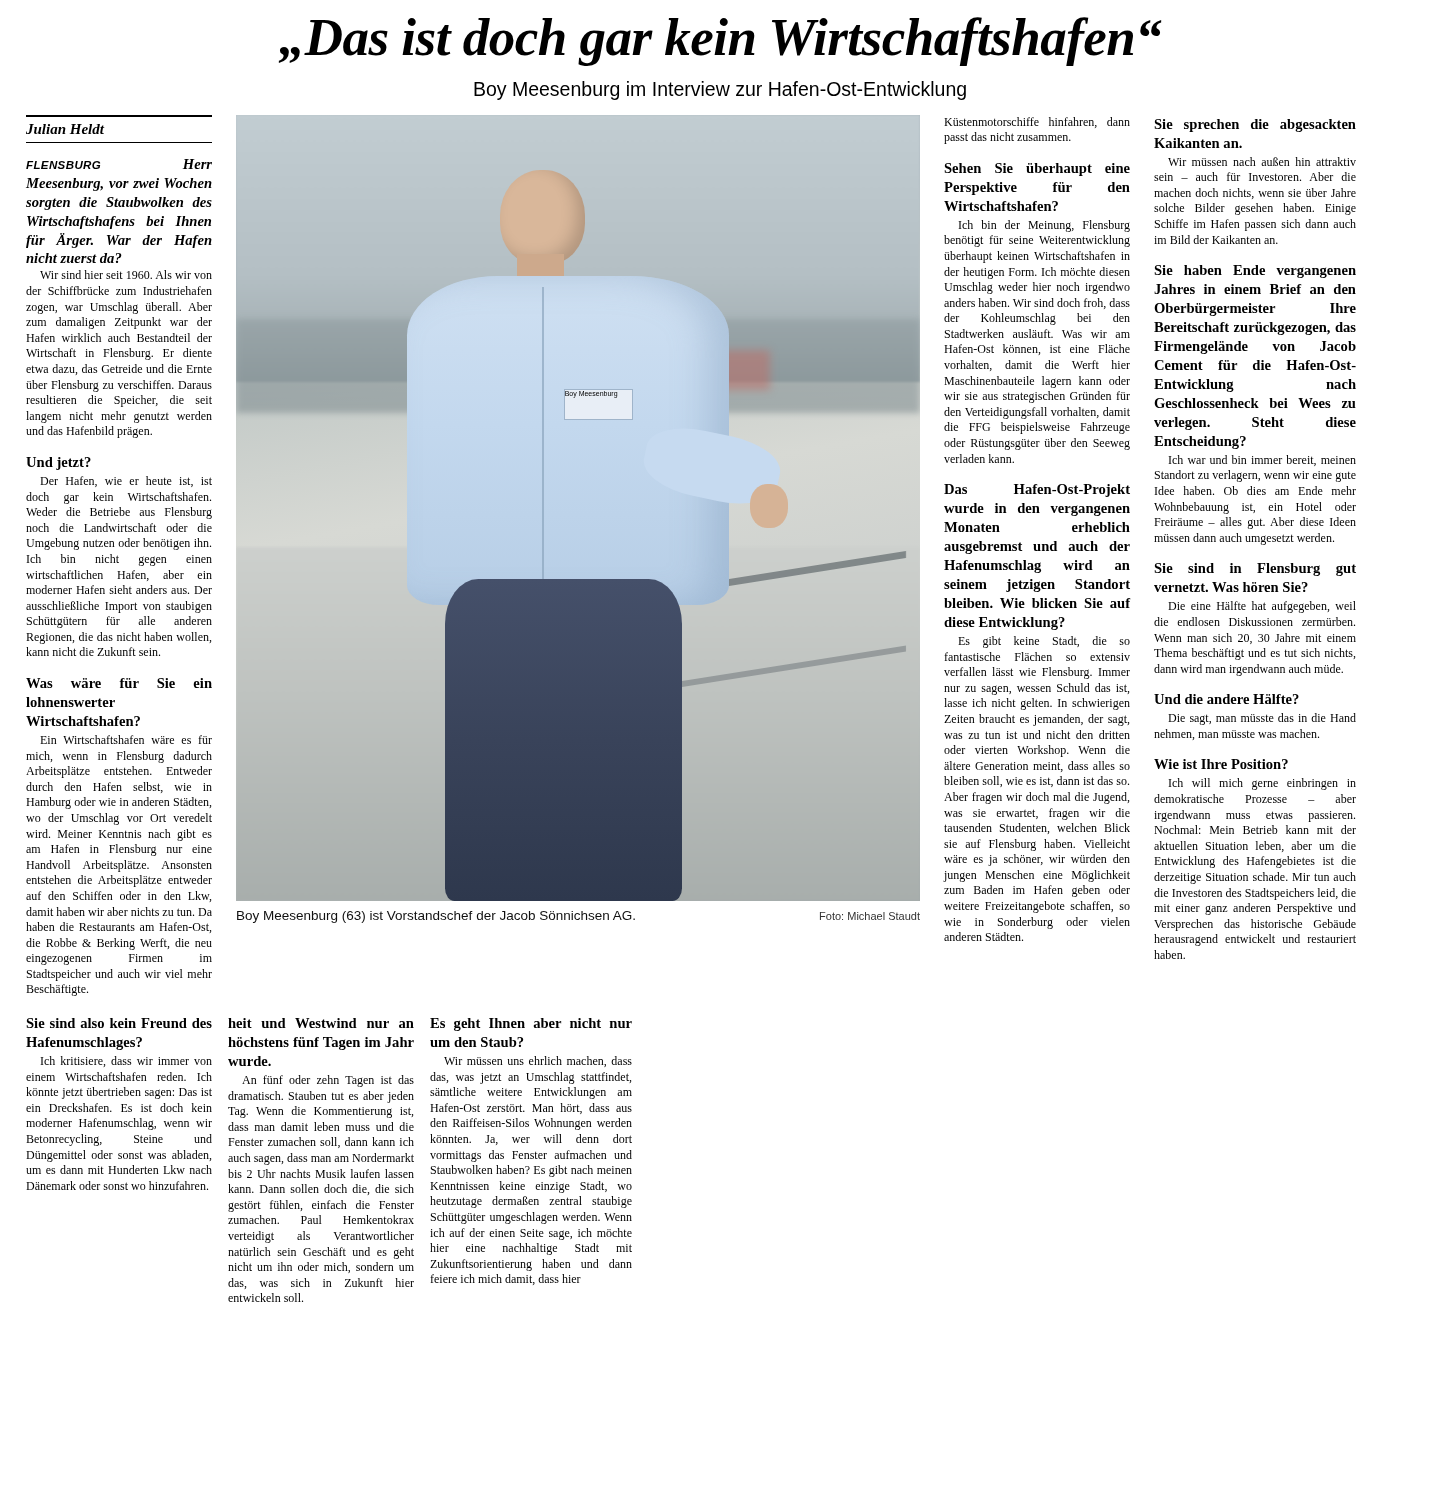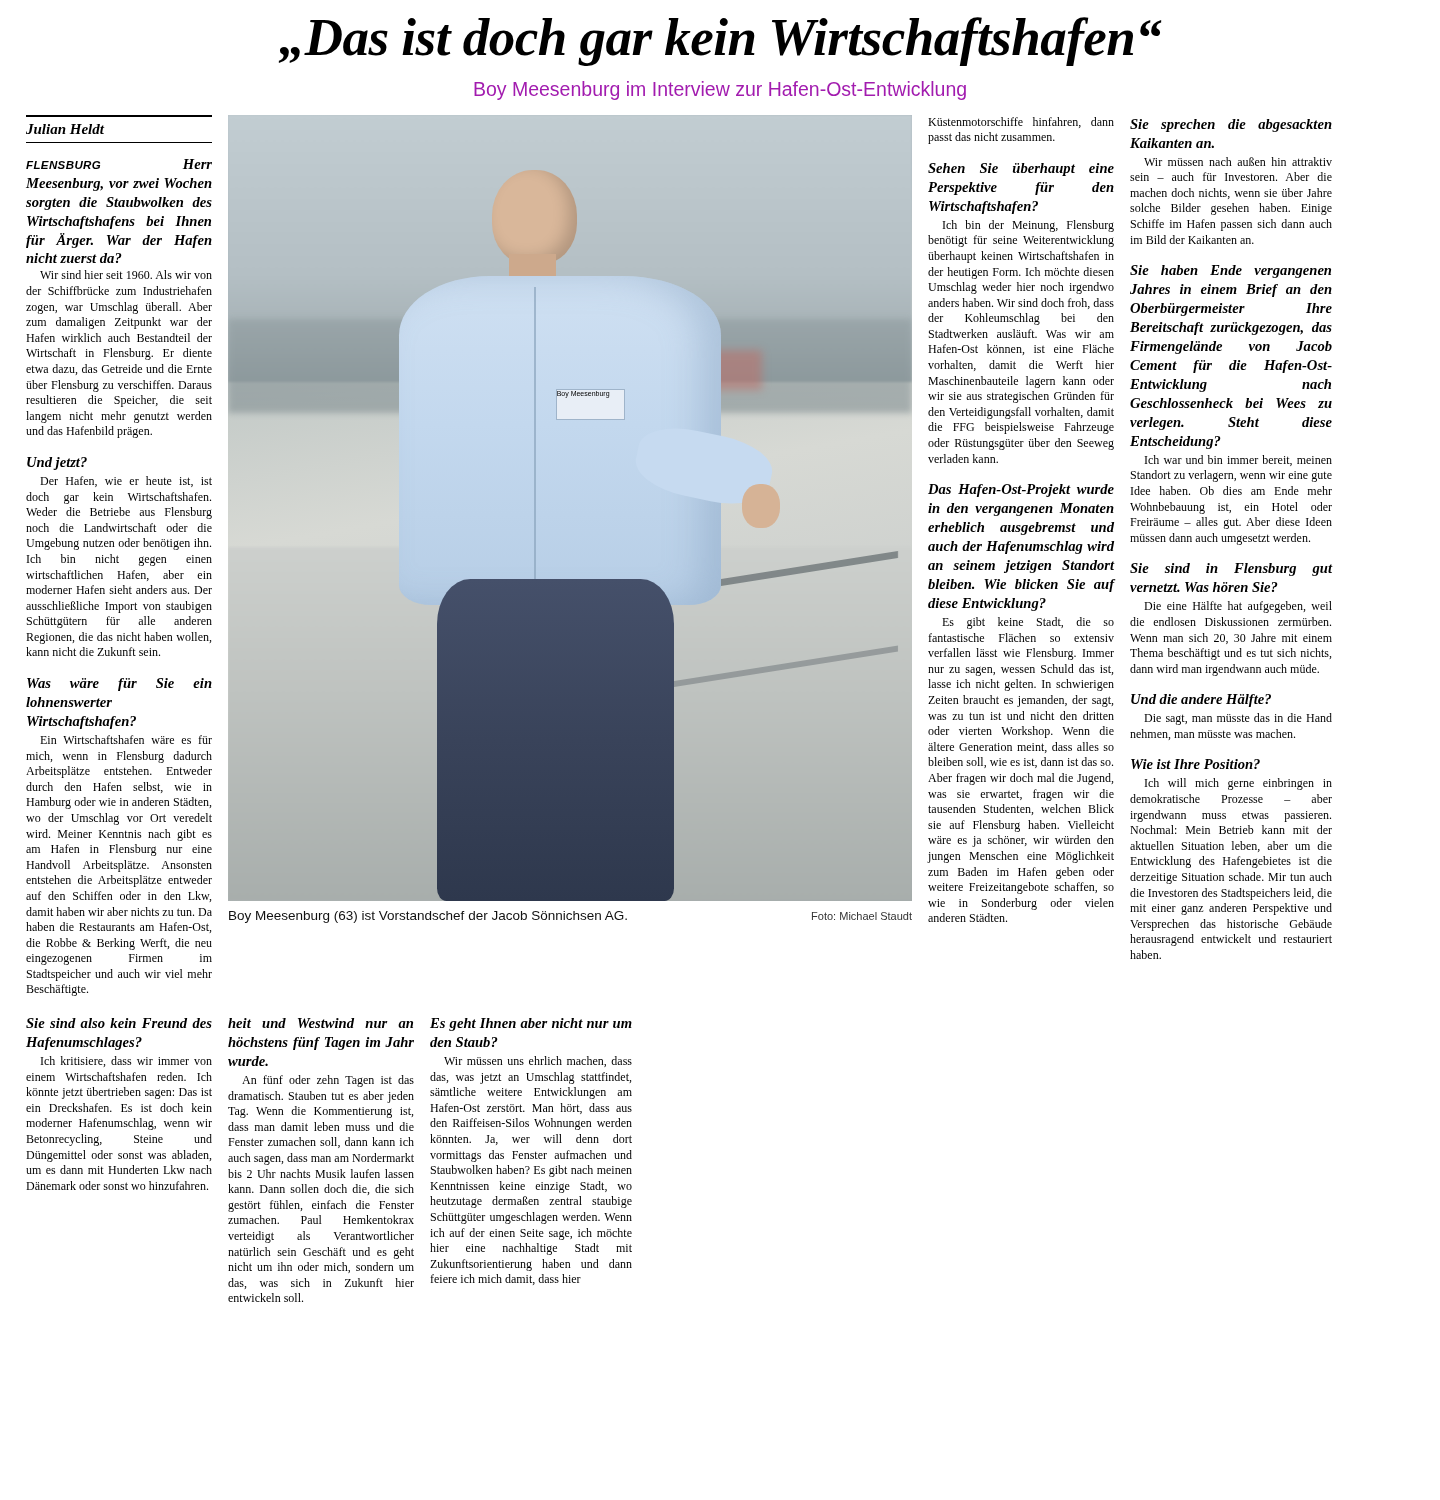--- a/index.html
+++ b/index.html
@@ -30,34 +30,34 @@
     font-weight: bold;
     font-size: 53px;
     text-align: center;
     line-height: 1.05;
     margin: 10px 0 0 0;
     letter-spacing: -0.5px;
   }
   .subhead {
     text-align: center;
     font-size: 19.5px;
-    color: #a21caf;
+    color: #000000;
     margin-top: 12px;
     margin-bottom: 14px;
     font-weight: 400;
   }
 
   
   .content {
     padding: 0 22px 0 26px;
     box-sizing: border-box;
   }
   .toprow {
     display: flex;
-    gap: 0;
+    gap: 8px;
     align-items: flex-start;
   }
   .col {
     box-sizing: border-box;
   }
   .col-text {
     width: 202px;
     padding-right: 16px;
   }
   .photo-block {
@@ -185,21 +185,20 @@
     line-height: 1.30;
     text-align: justify;
     margin: 0;
     text-indent: 14px;
     hyphens: auto;
     -webkit-hyphens: auto;
   }
   p.body.noindent { text-indent: 0; }
   p.question {
     font-family: "Liberation Serif", serif;
-    font-style: italic;
     font-weight: bold;
     font-size: 14.6px;
     line-height: 1.30;
     text-align: justify;
     margin: 13px 0 2px 0;
     text-indent: 0;
     hyphens: auto;
     -webkit-hyphens: auto;
   }
   .dateline {

